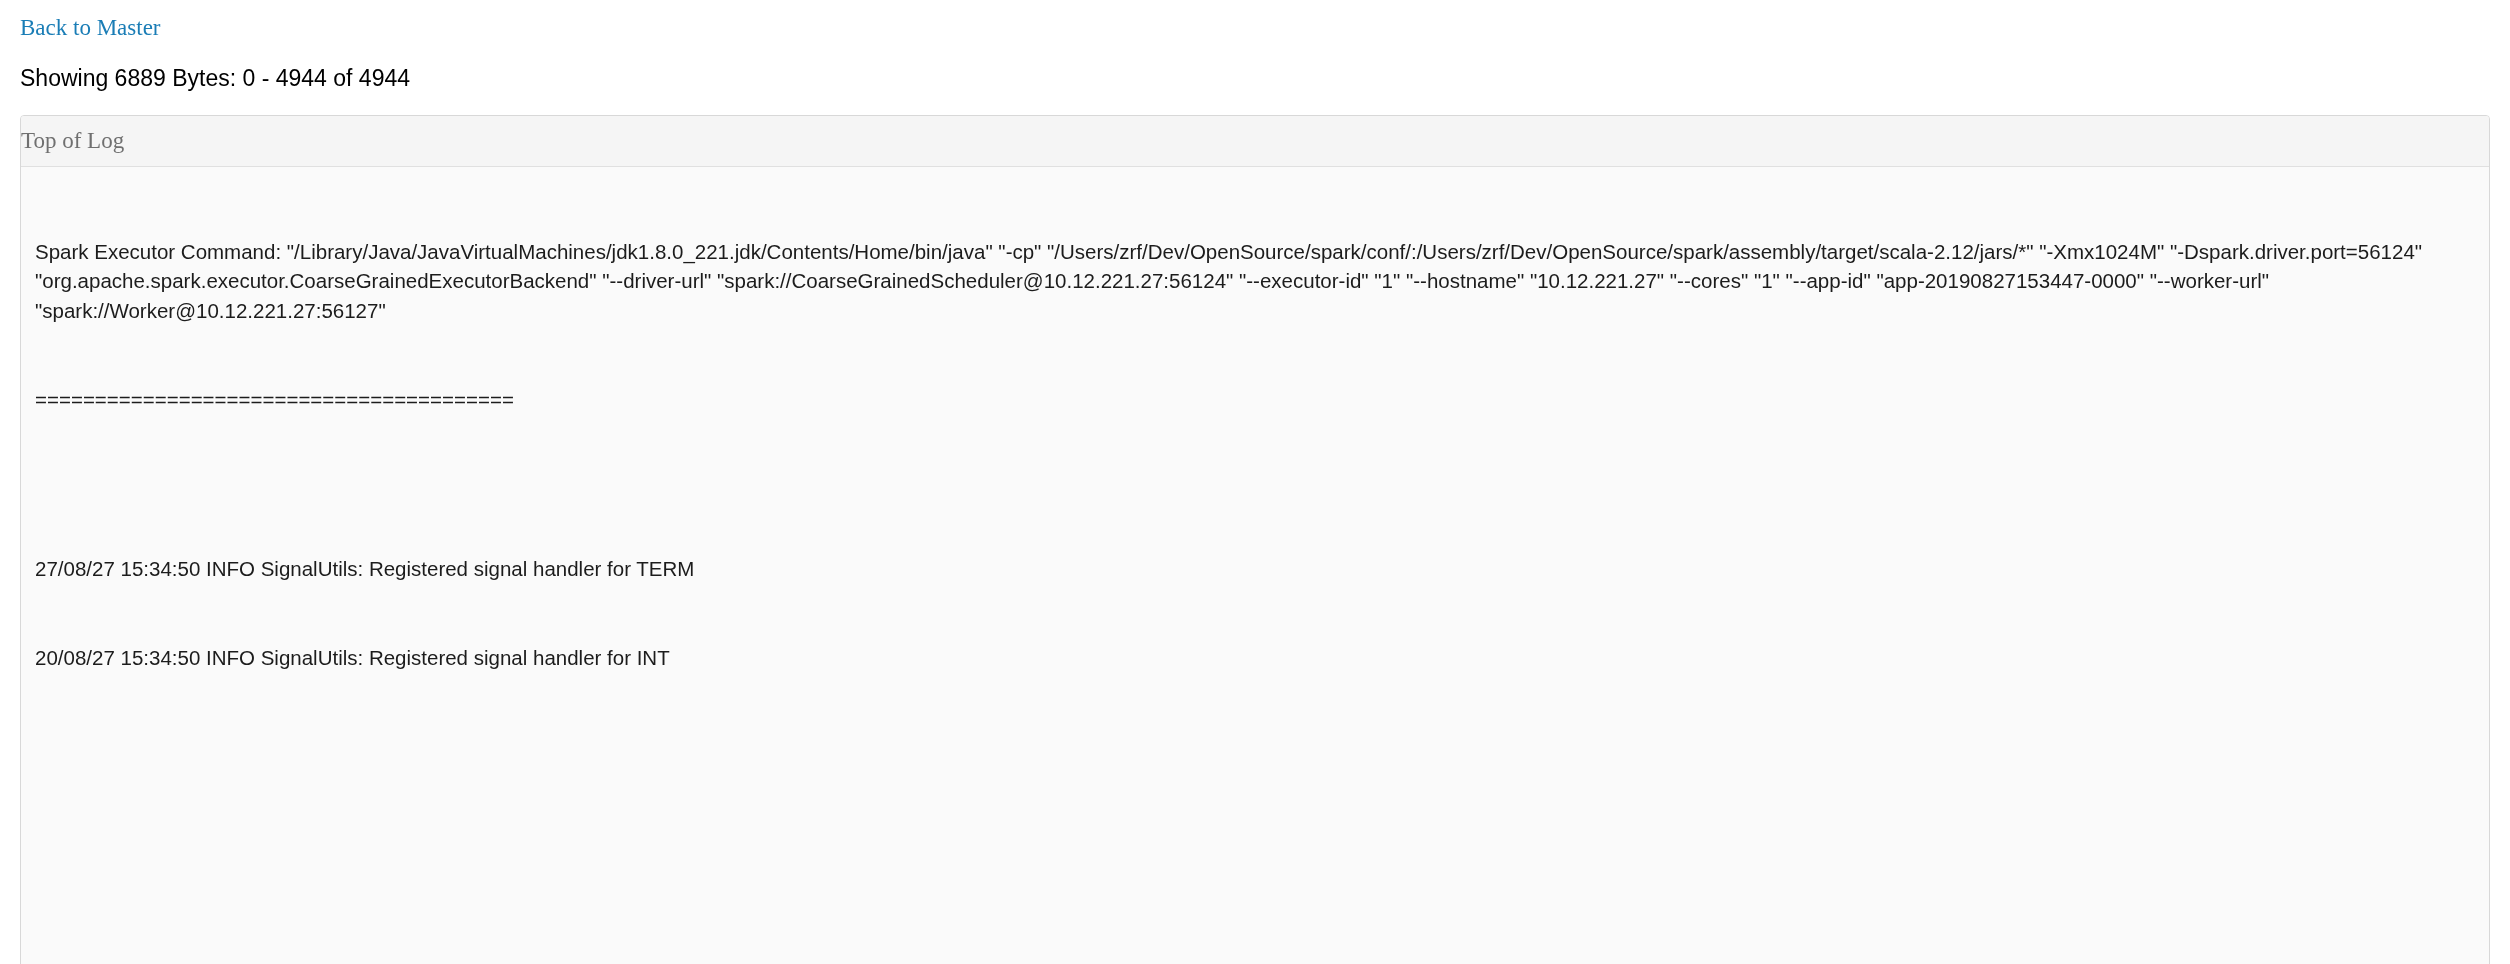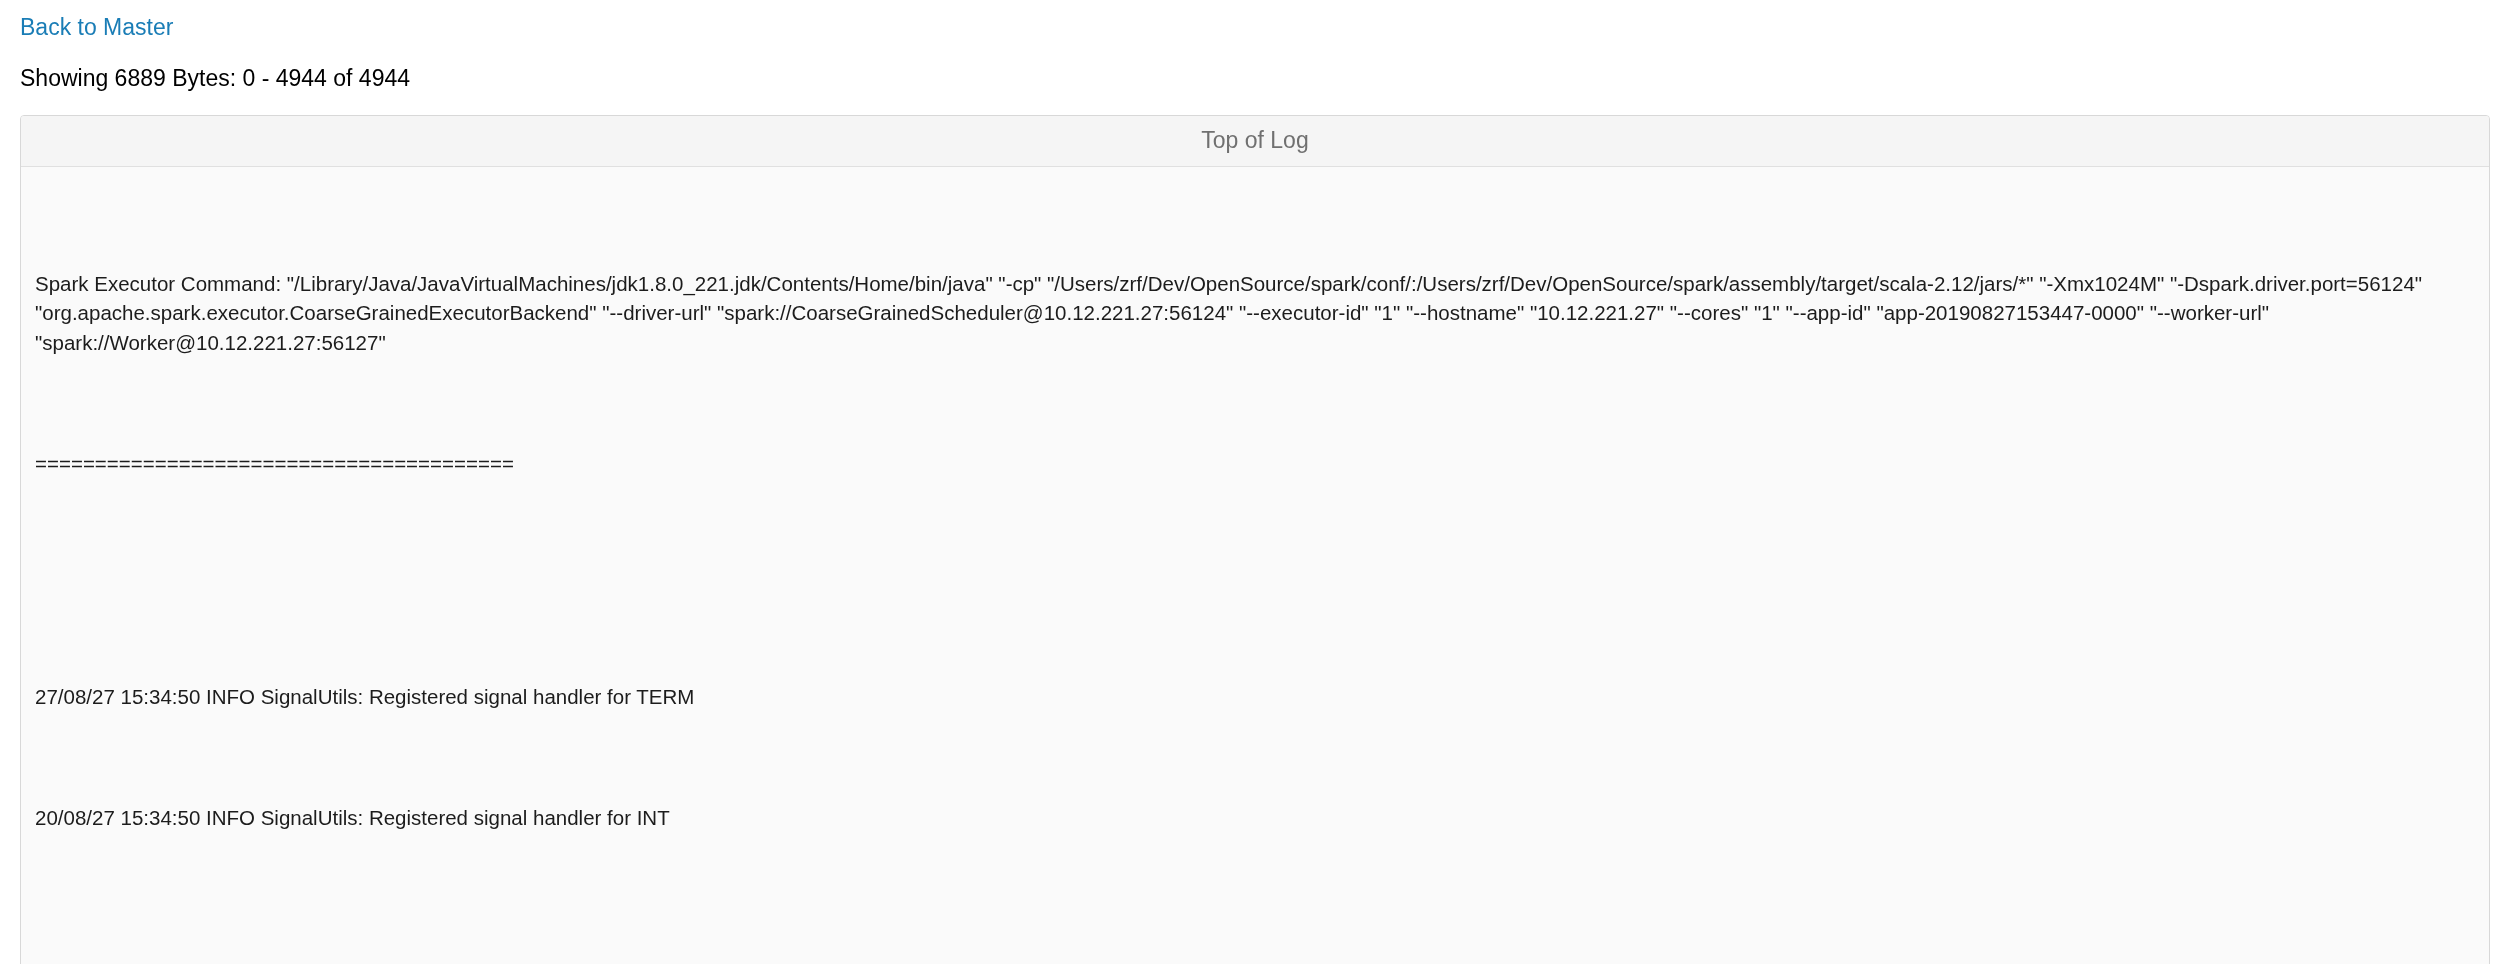--- a/index.html
+++ b/index.html
@@ -22,59 +22,59 @@
   }
   .back-link {
     display: inline-block;
     color: #1a7db6;
     text-decoration: none;
     font-size: 23px;
     line-height: 1;
     margin-top: 16px;
     margin-bottom: 0;
     cursor: pointer;
+    font-family: Liberation Serif, serif;
   }
   .showing-line {
     font-size: 23px;
     color: #000000;
     margin-top: 25px;
     margin-bottom: 22px;
     line-height: 1.2;
   }
   .log-panel {
     border: 1px solid #d8d8d8;
     border-radius: 4px;
     background: #ffffff;
     box-sizing: border-box;
     width: 2470px;
     overflow: hidden;
   }
   .log-panel-header {
     background: #f5f5f5;
     border-bottom: 1px solid #e0e0e0;
-    text-align: center;
     color: #707070;
     font-size: 23px;
     padding: 11px 0 12px 0;
     line-height: 1.2;
+    font-family: Liberation Serif, serif;
   }
   .log-body {
     background: #fafafa;
     padding: 10px 14px 14px 14px;
     font-size: 20.5px;
     line-height: 1.45;
     color: #1c1c1c;
     white-space: pre-wrap;
     word-break: break-word;
   }
   .log-line {
     white-space: pre-wrap;
     word-break: break-word;
     min-height: 10px;
-    margin-top: 32px;
   }
   .log-line.blank {
     height: 20px;
   }
 </style>
 </head>
 <body>
 
 <div class="page">
 

